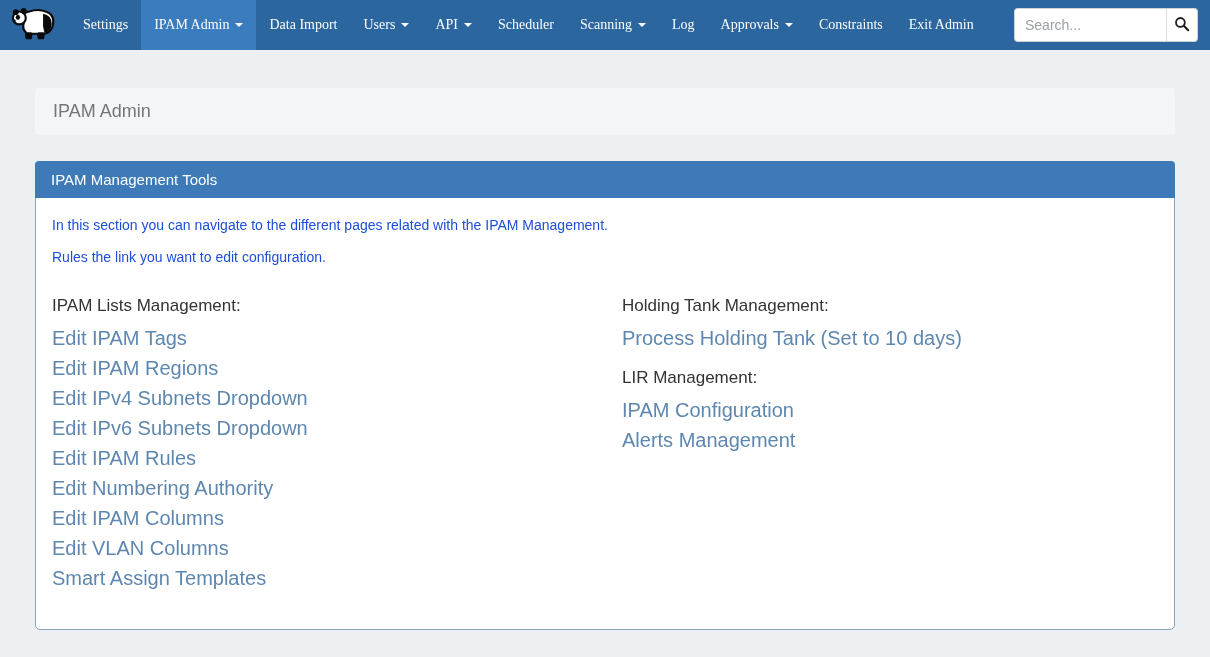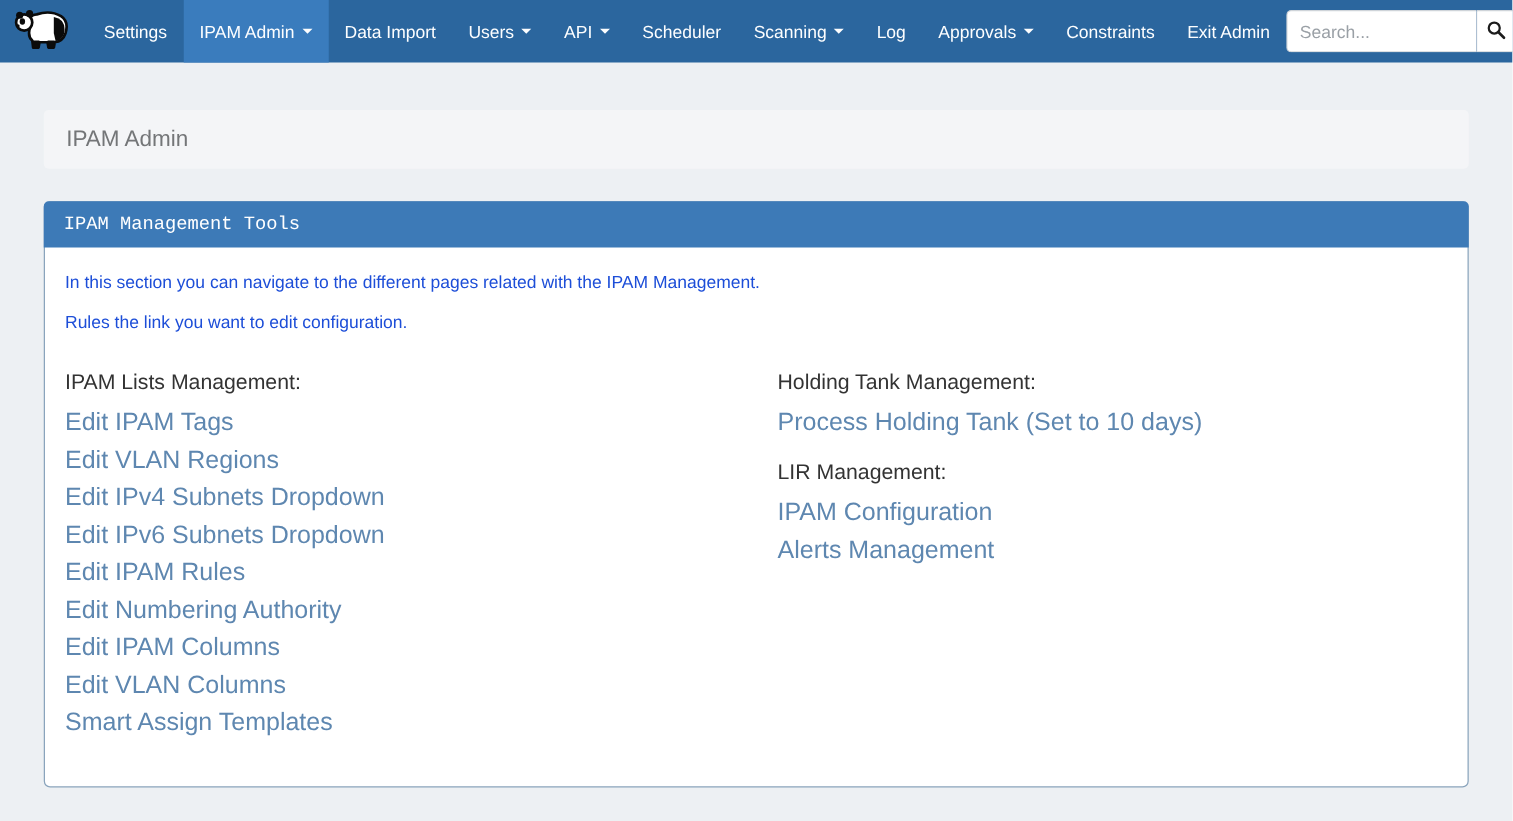--- a/index.html
+++ b/index.html
@@ -24,20 +24,21 @@
     cursor:pointer;
   }
   .nav-item {
     display:flex; align-items:center;
     padding:0 13px;
     color:#fdfeff;
     font-size:14px;
     text-decoration:none;
     cursor:pointer;
     white-space:nowrap;
+    font-family:Liberation Serif, serif;
   }
   .nav-item.active { background:#3a7cbd; }
   .caret {
     display:inline-block;
     width:0; height:0;
     margin-left:6px;
     border-left:4px solid transparent;
     border-right:4px solid transparent;
     border-top:4px solid #fdfeff;
     vertical-align:middle;
@@ -86,21 +87,20 @@
     border:1px solid #8aa4bc;
     border-radius:5px;
   }
   .panel-heading {
     background:#3d7ab7;
     color:#ffffff;
     font-size:15px;
     padding:10px 16px;
     border-radius:4px 4px 0 0;
     margin:-1px -1px 0 -1px;
-    font-family:Liberation Mono, monospace;
   }
   .panel-body { padding:19px 16px 28px 16px; }
   .intro { font-size:14px; color:#1d4ed8; margin-bottom:16px; }
   .columns { display:flex; margin-top:31px; }
   .col { width:50%; padding-right:20px; }
   .col-right { padding-left:17px; }
   .section-heading {
     font-size:17px;
     font-weight:400;
     color:#333;
@@ -207,21 +207,21 @@
   <div class="panel">
     <div class="panel-heading">IPAM Management Tools</div>
     <div class="panel-body">
       <p class="intro">In this section you can navigate to the different pages related with the IPAM Management.</p>
       <p class="intro">Rules the link you want to edit configuration.</p>
 
       <div class="columns">
         <div class="col">
           <h3 class="section-heading">IPAM Lists Management:</h3>
           <a class="panel-link">Edit IPAM Tags</a>
-          <a class="panel-link">Edit VLAN Regions</a>
+          <a class="panel-link">Edit IPAM Regions</a>
           <a class="panel-link">Edit IPv4 Subnets Dropdown</a>
           <a class="panel-link">Edit IPv6 Subnets Dropdown</a>
           <a class="panel-link">Edit IPAM Rules</a>
           <a class="panel-link">Edit Numbering Authority</a>
           <a class="panel-link">Edit IPAM Columns</a>
           <a class="panel-link">Edit VLAN Columns</a>
           <a class="panel-link">Smart Assign Templates</a>
         </div>
 
         <div class="col col-right">

